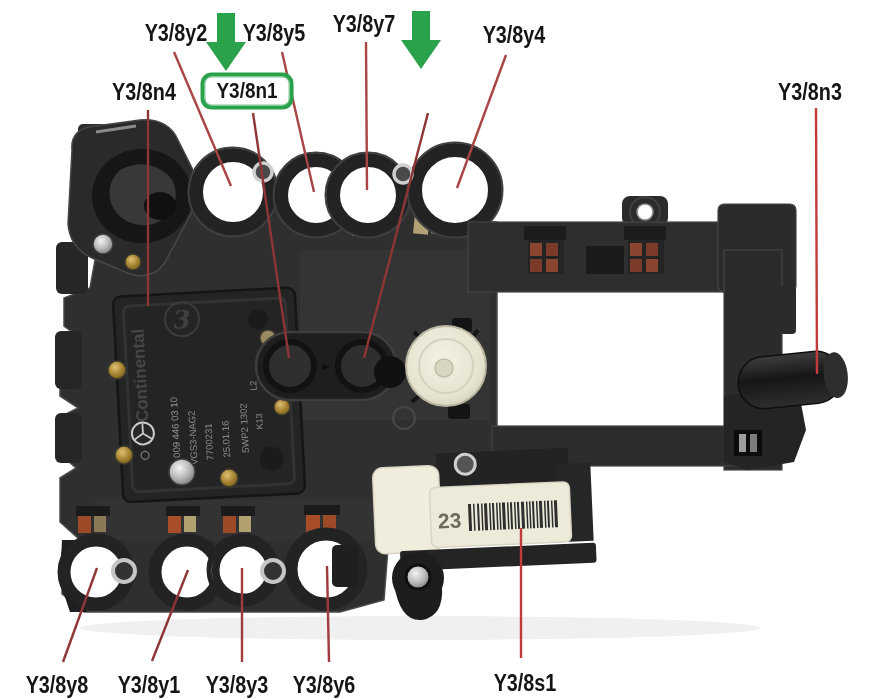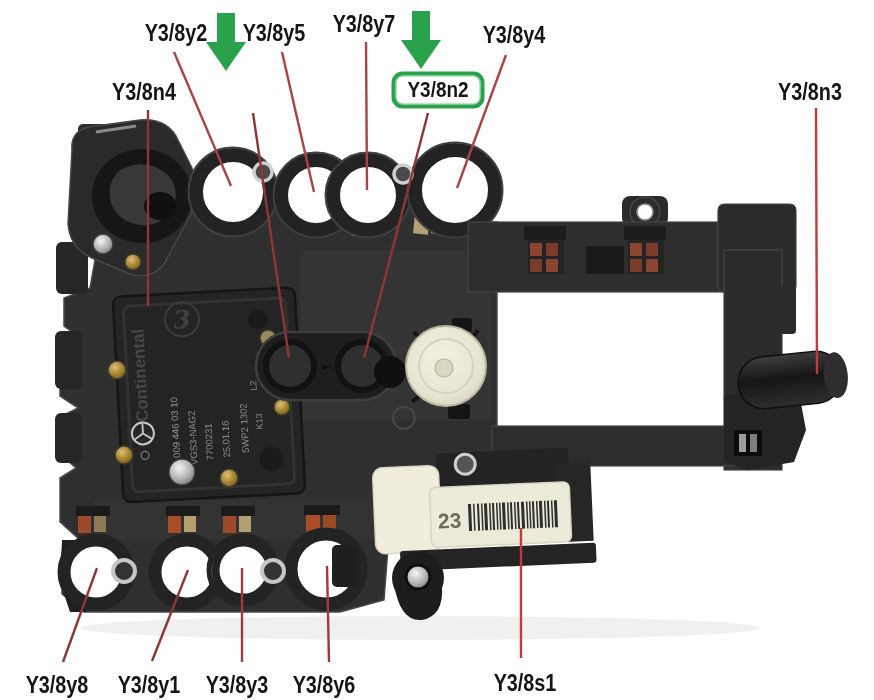--- a/index.html
+++ b/index.html
@@ -291,17 +291,17 @@
 <div class="lbl" style="left:364px;top:24px">Y3/8y7</div>
 <div class="lbl" style="left:514px;top:35px">Y3/8y4</div>
 <div class="lbl" style="left:144px;top:92px">Y3/8n4</div>
 <div class="lbl" style="left:810px;top:92px">Y3/8n3</div>
 <div class="lbl" style="left:57px;top:685px">Y3/8y8</div>
 <div class="lbl" style="left:149px;top:685px">Y3/8y1</div>
 <div class="lbl" style="left:237px;top:685px">Y3/8y3</div>
 <div class="lbl" style="left:324px;top:685px">Y3/8y6</div>
 <div class="lbl" style="left:525px;top:683px">Y3/8s1</div>
 
-<div class="boxed" style="left:438px;top:90px">
-  <span class="txt">Y3/8n2</span>
+<div class="boxed" style="left:247px;top:91px">
+  <span class="txt">Y3/8n1</span>
 </div>
 
 </div>
 
 </body></html>

